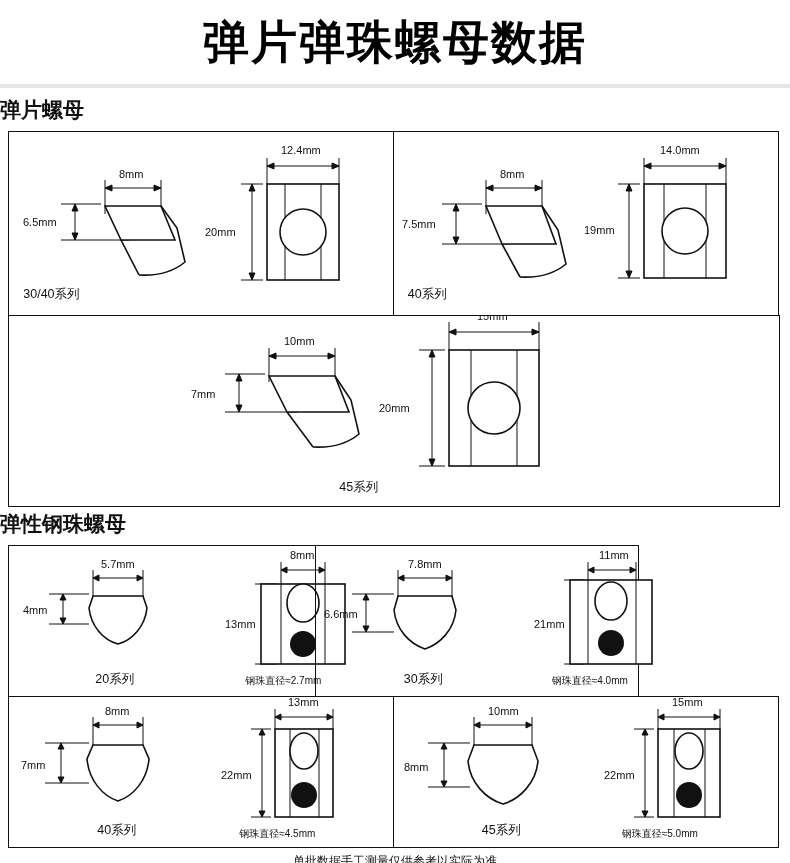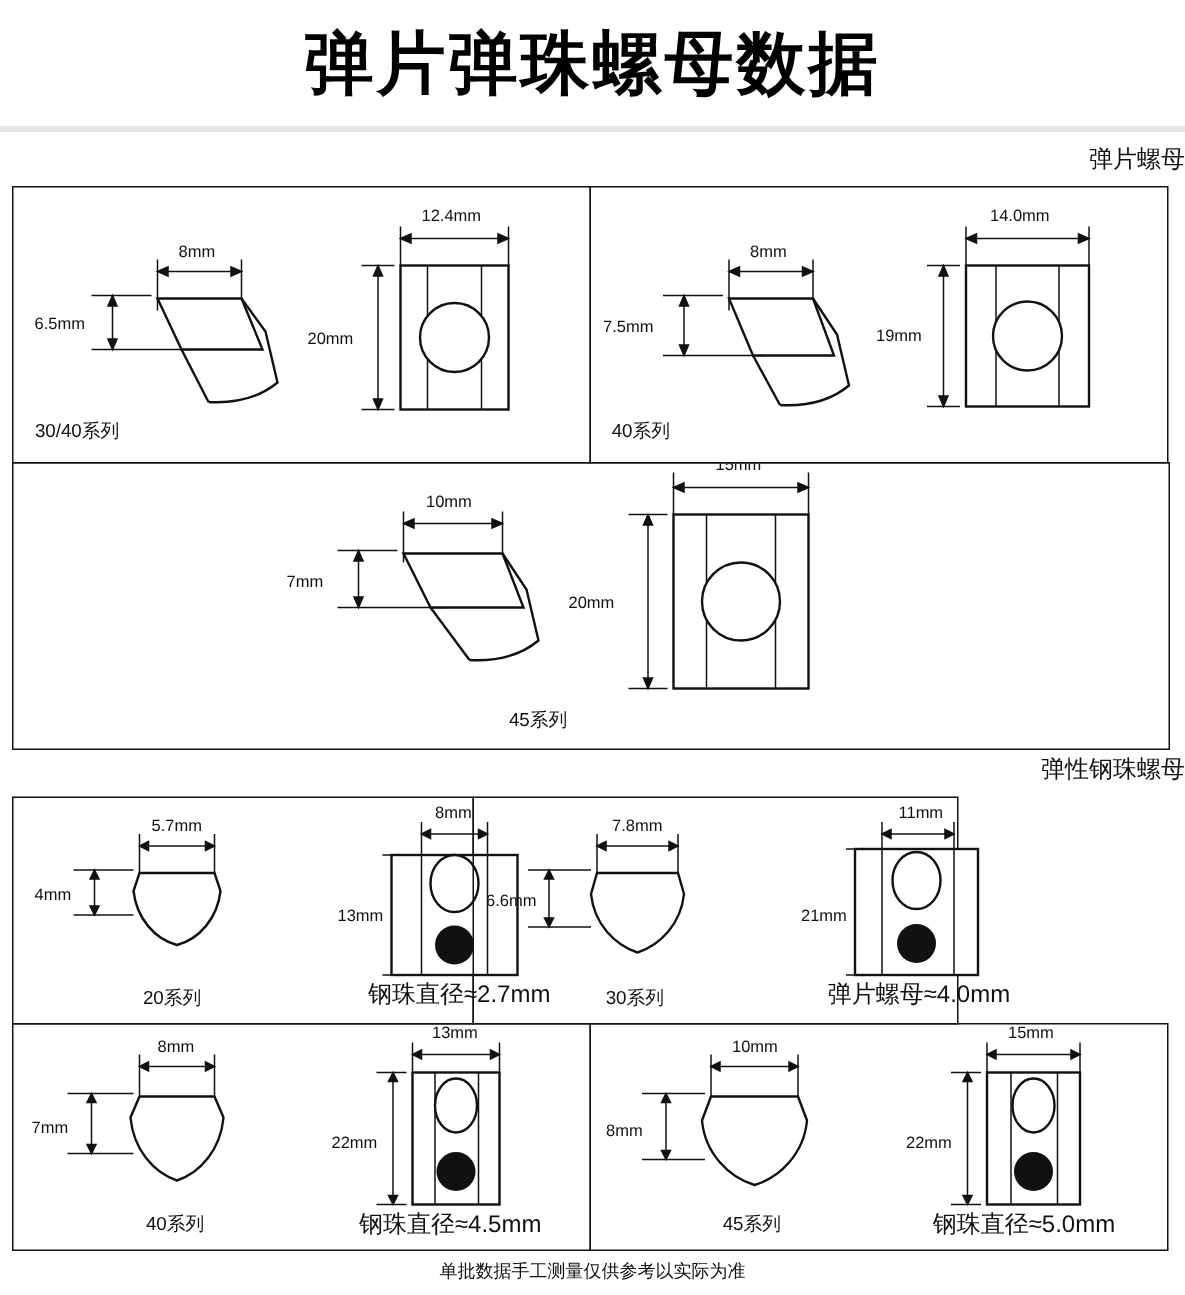--- a/index.html
+++ b/index.html
@@ -23,40 +23,40 @@
     padding-bottom: 6px;
     color: #000;
   }
   .hr {
     width: 100%;
     height: 4px;
     background: #e6e6e6;
     margin: 4px 0 8px 0;
   }
   .section-head {
-    text-align: right;
-    font-size: 16px;
-    font-weight: normal;
+    text-align: left;
+    font-size: 21px;
+    font-weight: bold;
     margin: 4px 0 8px 0;
   }
   .row { display: flex; }
   .cell {
     position: relative;
     border: 1.5px solid #111;
     margin: -0.75px;
   }
   .label-series {
     position: absolute;
     font-size: 12.5px;
     color: #111;
     white-space: nowrap;
   }
   .label-ball {
     position: absolute;
-    font-size: 16px;
+    font-size: 10px;
     color: #111;
     white-space: nowrap;
   }
   .footer {
     text-align: center;
     font-size: 12px;
     margin-top: 6px;
   }
   svg { display:block; }
   .dimtxt { font-size: 11px; font-family: "Liberation Sans", sans-serif; fill:#111; }
@@ -298,21 +298,21 @@
           <text class="dimtxt" x="283" y="13">11mm</text>
           <text class="dimtxt" x="218" y="82">21mm</text>
 
           <rect x="254" y="34" width="82" height="84" fill="#fff" stroke="#111" stroke-width="1.6"></rect>
           <line x1="272" y1="34" x2="272" y2="118" stroke="#111" stroke-width="1"></line>
           <line x1="320" y1="34" x2="320" y2="118" stroke="#111" stroke-width="1"></line>
           <ellipse cx="295" cy="55" rx="16" ry="19" fill="#fff" stroke="#111" stroke-width="1.6"></ellipse>
           <circle cx="295" cy="97" r="13" fill="#111"></circle>
         </svg>
         <div class="label-series" style="left:88px; bottom:8px;">30系列</div>
-        <div class="label-ball" style="left:236px; bottom:8px;">弹片螺母≈4.0mm</div>
+        <div class="label-ball" style="left:236px; bottom:8px;">钢珠直径≈4.0mm</div>
       </div>
     </div>
 
     <div class="row">
 
       <div class="cell" style="width:386px;height:152px;">
         <svg width="384" height="150" viewBox="0 0 384 150">
           <g stroke="#111" fill="none" stroke-width="1">
             <line x1="84" y1="20" x2="84" y2="48"></line>
             <line x1="134" y1="20" x2="134" y2="48"></line>

